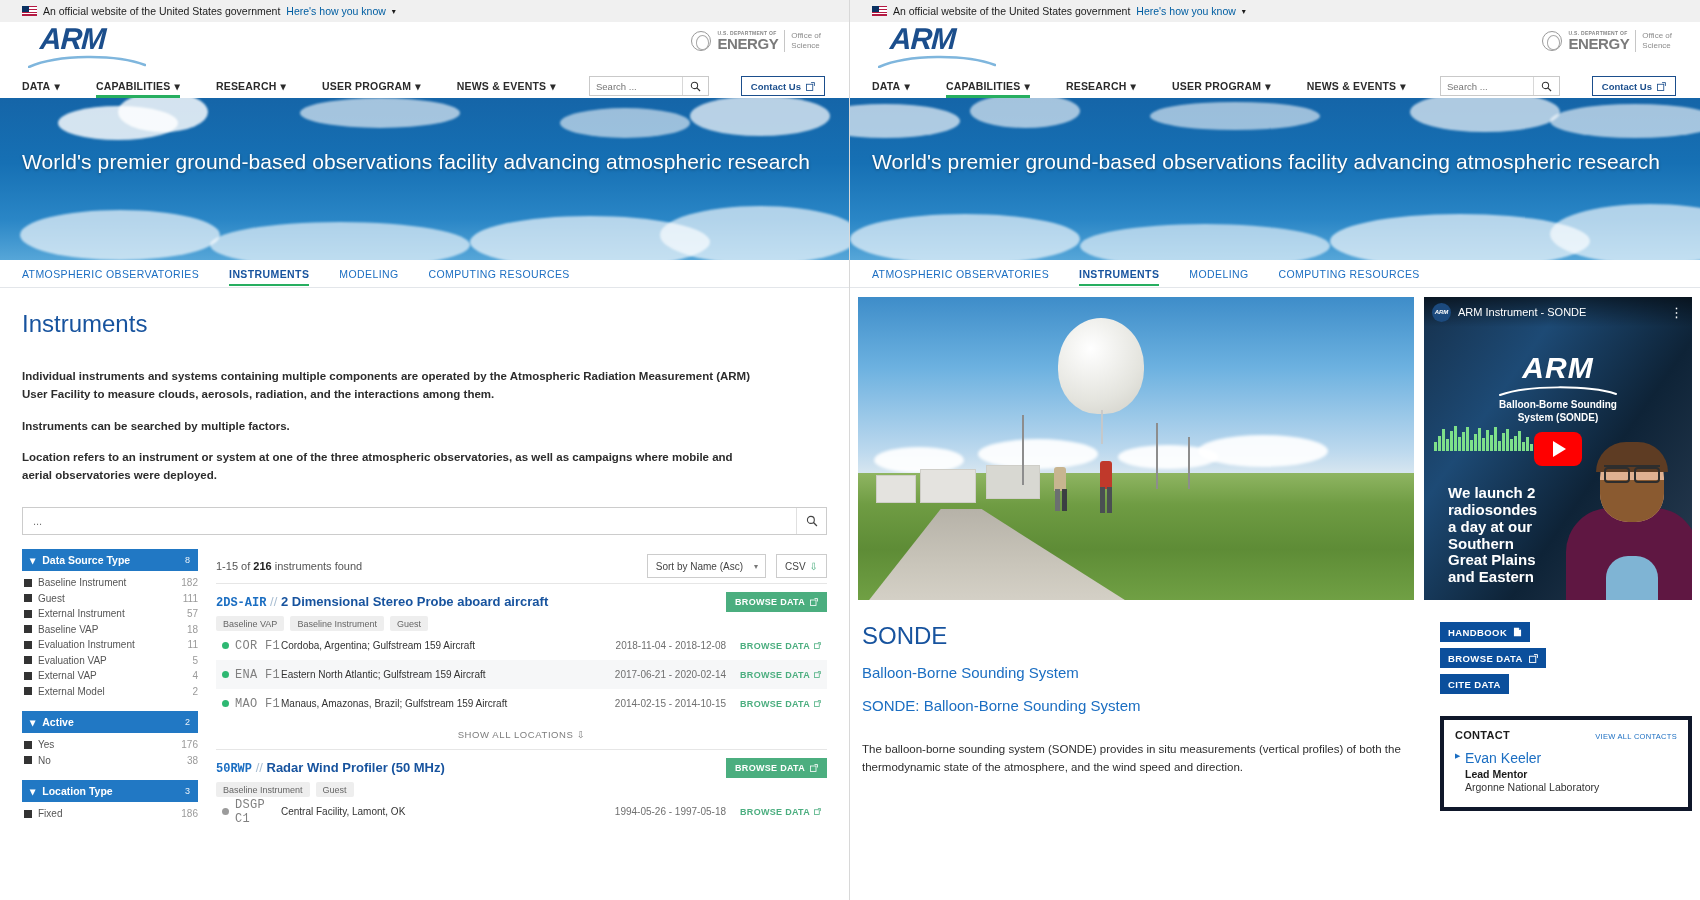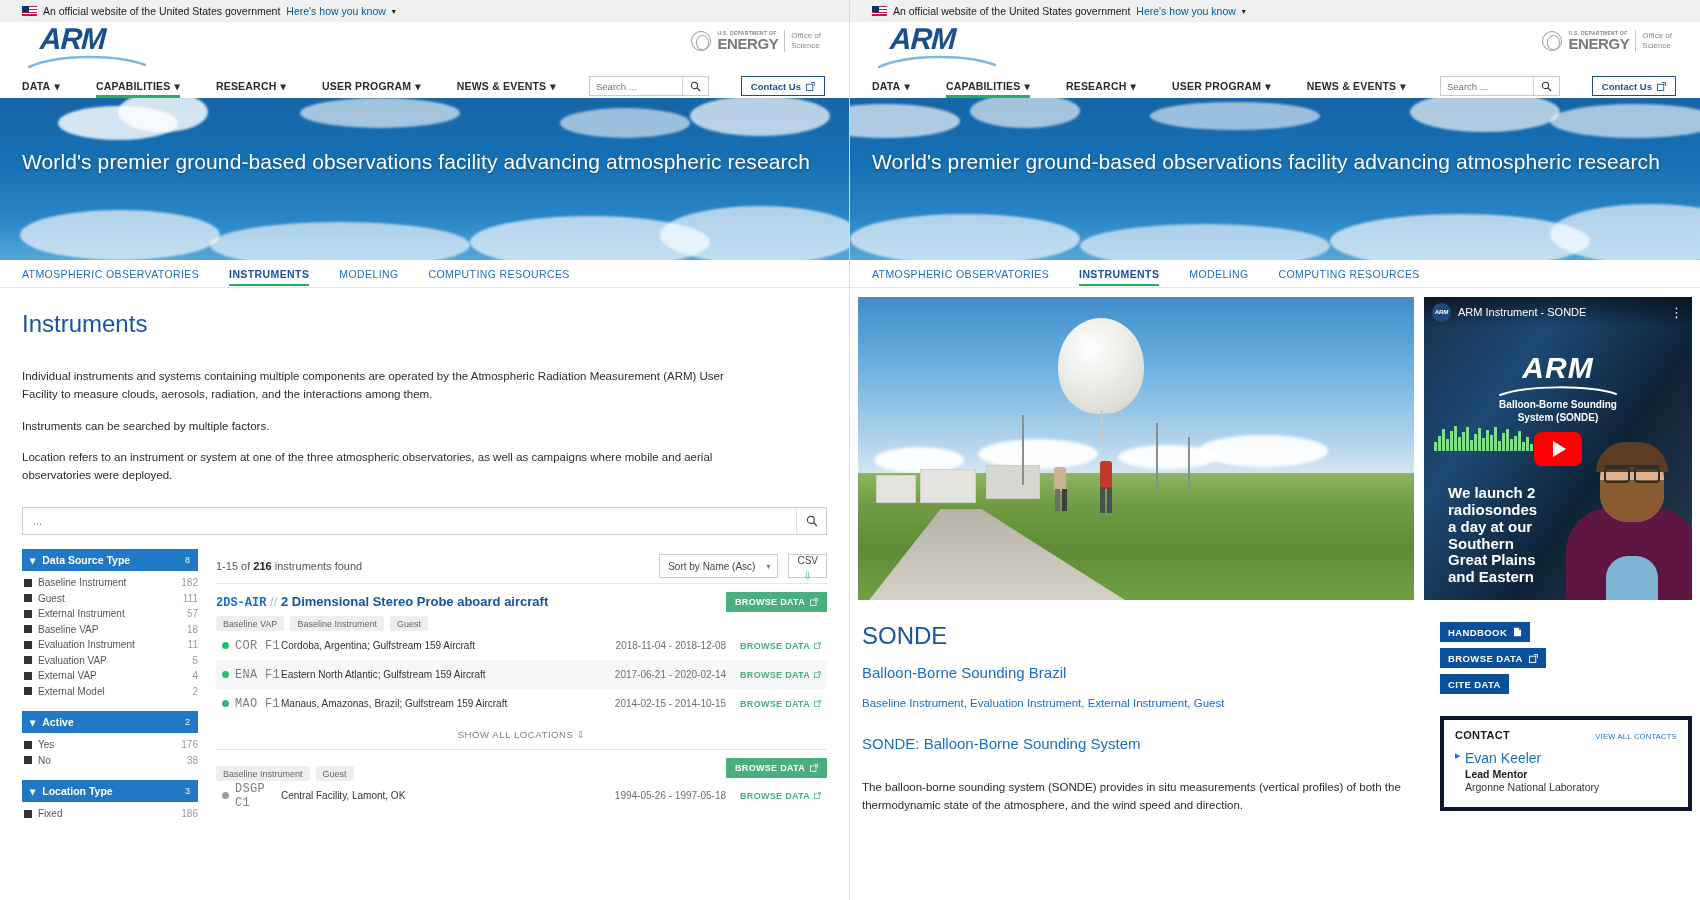--- a/index.html
+++ b/index.html
@@ -75,21 +75,21 @@
   
   .subtabs { height: 28px; display: flex; align-items: center; padding-left: 22px; border-bottom: 1px solid #e3e6ea; background:#fff; }
   .subtab { font-size: 10.5px; color: #1b6ec2; letter-spacing: .4px; margin-right: 30px; cursor: pointer; position: relative;
             height: 28px; display: flex; align-items: center; }
   .subtab.active { color: #17539e; font-weight: bold; }
   .subtab.active:after { content:""; position:absolute; left:0; right:0; bottom:2px; height:2px; background:#27ae60; }
 
   
   .lbody { padding: 22px 22px 0 22px; }
   .page-title { font-size: 24px; color: #17539e; font-weight: normal; margin-bottom: 30px; }
-  .para { font-size: 11.5px; color: #2d2d2d; line-height: 1.55; margin-bottom: 14px; max-width: 730px; }
+  .para { font-size: 11.5px; color: #2d2d2d; line-height: 1.55; margin-bottom: 14px; max-width: 730px; font-weight: bold; }
 
   .searchbar { display: flex; border: 1px solid #ccc; height: 28px; margin-top: 22px; background:#fff; }
   .searchbar input { flex: 1; border: 0; outline: 0; font-size: 11px; padding-left: 10px; color: #6d6d6d;
                      font-family: "Liberation Sans", sans-serif; }
   .searchbar .gobtn { width: 30px; border-left: 1px solid #e0e0e0; display: flex; align-items: center; justify-content: center; cursor: pointer; background:#fff; }
 
   .cols { display: flex; margin-top: 14px; gap: 18px; }
   .facets { width: 176px; flex: none; }
   .facet-head {
     background: #2178c4; color: #fff; font-size: 10.5px; font-weight: bold; height: 22px;
@@ -104,21 +104,21 @@
   .results { flex: 1; min-width: 0; }
   .results-top { display: flex; align-items: center; height: 34px; }
   .found { font-size: 11px; color: #555; }
   .found b { color: #222; }
   .res-tools { margin-left: auto; display: flex; align-items: center; gap: 10px; }
   .sortsel {
     border: 1px solid #ccc; height: 24px; font-size: 10px; color: #444; padding: 0 22px 0 8px;
     background: #fff; display: flex; align-items: center; position: relative; min-width: 118px; cursor: pointer;
   }
   .sortsel .cv { position: absolute; right: 7px; font-size: 8px; color: #777; }
-  .csvbtn { border: 1px solid #ccc; height: 24px; font-size: 10px; color: #444; display: flex; align-items: center; gap: 4px; padding: 0 8px; cursor: pointer; background:#fff;flex-direction:column; }
+  .csvbtn { border: 1px solid #ccc; height: 24px; font-size: 10px; color: #444; display: flex; align-items: center; gap: 4px; padding: 0 8px; cursor: pointer; background:#fff; }
 
   .instrument { border-top: 1px solid #e6e6e6; padding-top: 10px; position: relative; }
   .inst-title { font-size: 13px; font-weight: bold; color: #1b6ec2; }
   .inst-title .abbr { font-family: "Liberation Mono", monospace; font-size: 12px; }
   .inst-title .slash { color: #a9bed2; font-weight: normal; }
   .inst-title .name { color: #17539e; }
   .browse-btn {
     position: absolute; right: 0; top: 8px; background: #4bae7f; color: #fff; font-size: 9px; font-weight: bold;
     letter-spacing: .3px; height: 20px; padding: 0 9px; display: flex; align-items: center; gap: 5px; cursor: pointer;
   }
@@ -480,20 +480,25 @@
                   </svg>
               </span>
             </div>
             <div class="showall">
               <span>SHOW ALL LOCATIONS</span>
               <span>⇩</span>
             </div>
           </div>
 
           <div class="instrument">
+            <div class="inst-title">
+              <span class="abbr">50RWP</span>
+              <span class="slash">//</span>
+              <span class="name">Radar Wind Profiler (50 MHz)</span>
+            </div>
             <div class="browse-btn">
               <span>BROWSE DATA</span>
               <svg width="8" height="8" viewBox="0 0 16 16">
                   <rect x="1" y="4" width="11" height="11" stroke="#fff" stroke-width="1.6" fill="none"></rect>
                   <path d="M9 1h6v6" stroke="#fff" stroke-width="1.6" fill="none"></path>
                 </svg>
             </div>
             <div class="tags">
               <span class="tag">Baseline Instrument</span>
               <span class="tag">Guest</span>
@@ -695,22 +700,21 @@
         </div>
         <div class="play-btn">
             <div class="play-tri"></div>
           </div>
       </div>
     </div>
 
     <div class="rcontent">
       <div class="rmain">
         <div class="sonde-title">SONDE</div>
-        <div class="sonde-sub">Balloon-Borne Sounding Brazil</div>
-        <div class="sonde-types">Baseline Instrument, Evaluation Instrument, External Instrument, Guest</div>
+        <div class="sonde-sub">Balloon-Borne Sounding System</div>
         <div class="sonde-h3">SONDE: Balloon-Borne Sounding System</div>
         <div class="sonde-p">The balloon-borne sounding system (SONDE) provides in situ measurements (vertical profiles) of both the thermodynamic state of the atmosphere, and the wind speed and direction.</div>
       </div>
 
       <div class="rside">
         <div class="sbtn-wrap">
           <div class="sbtn-blue">
             <span>HANDBOOK</span>
             <svg width="9" height="10" viewBox="0 0 12 14">
                 <path d="M1 1h7l3 3v9H1z" fill="#fff"></path>

